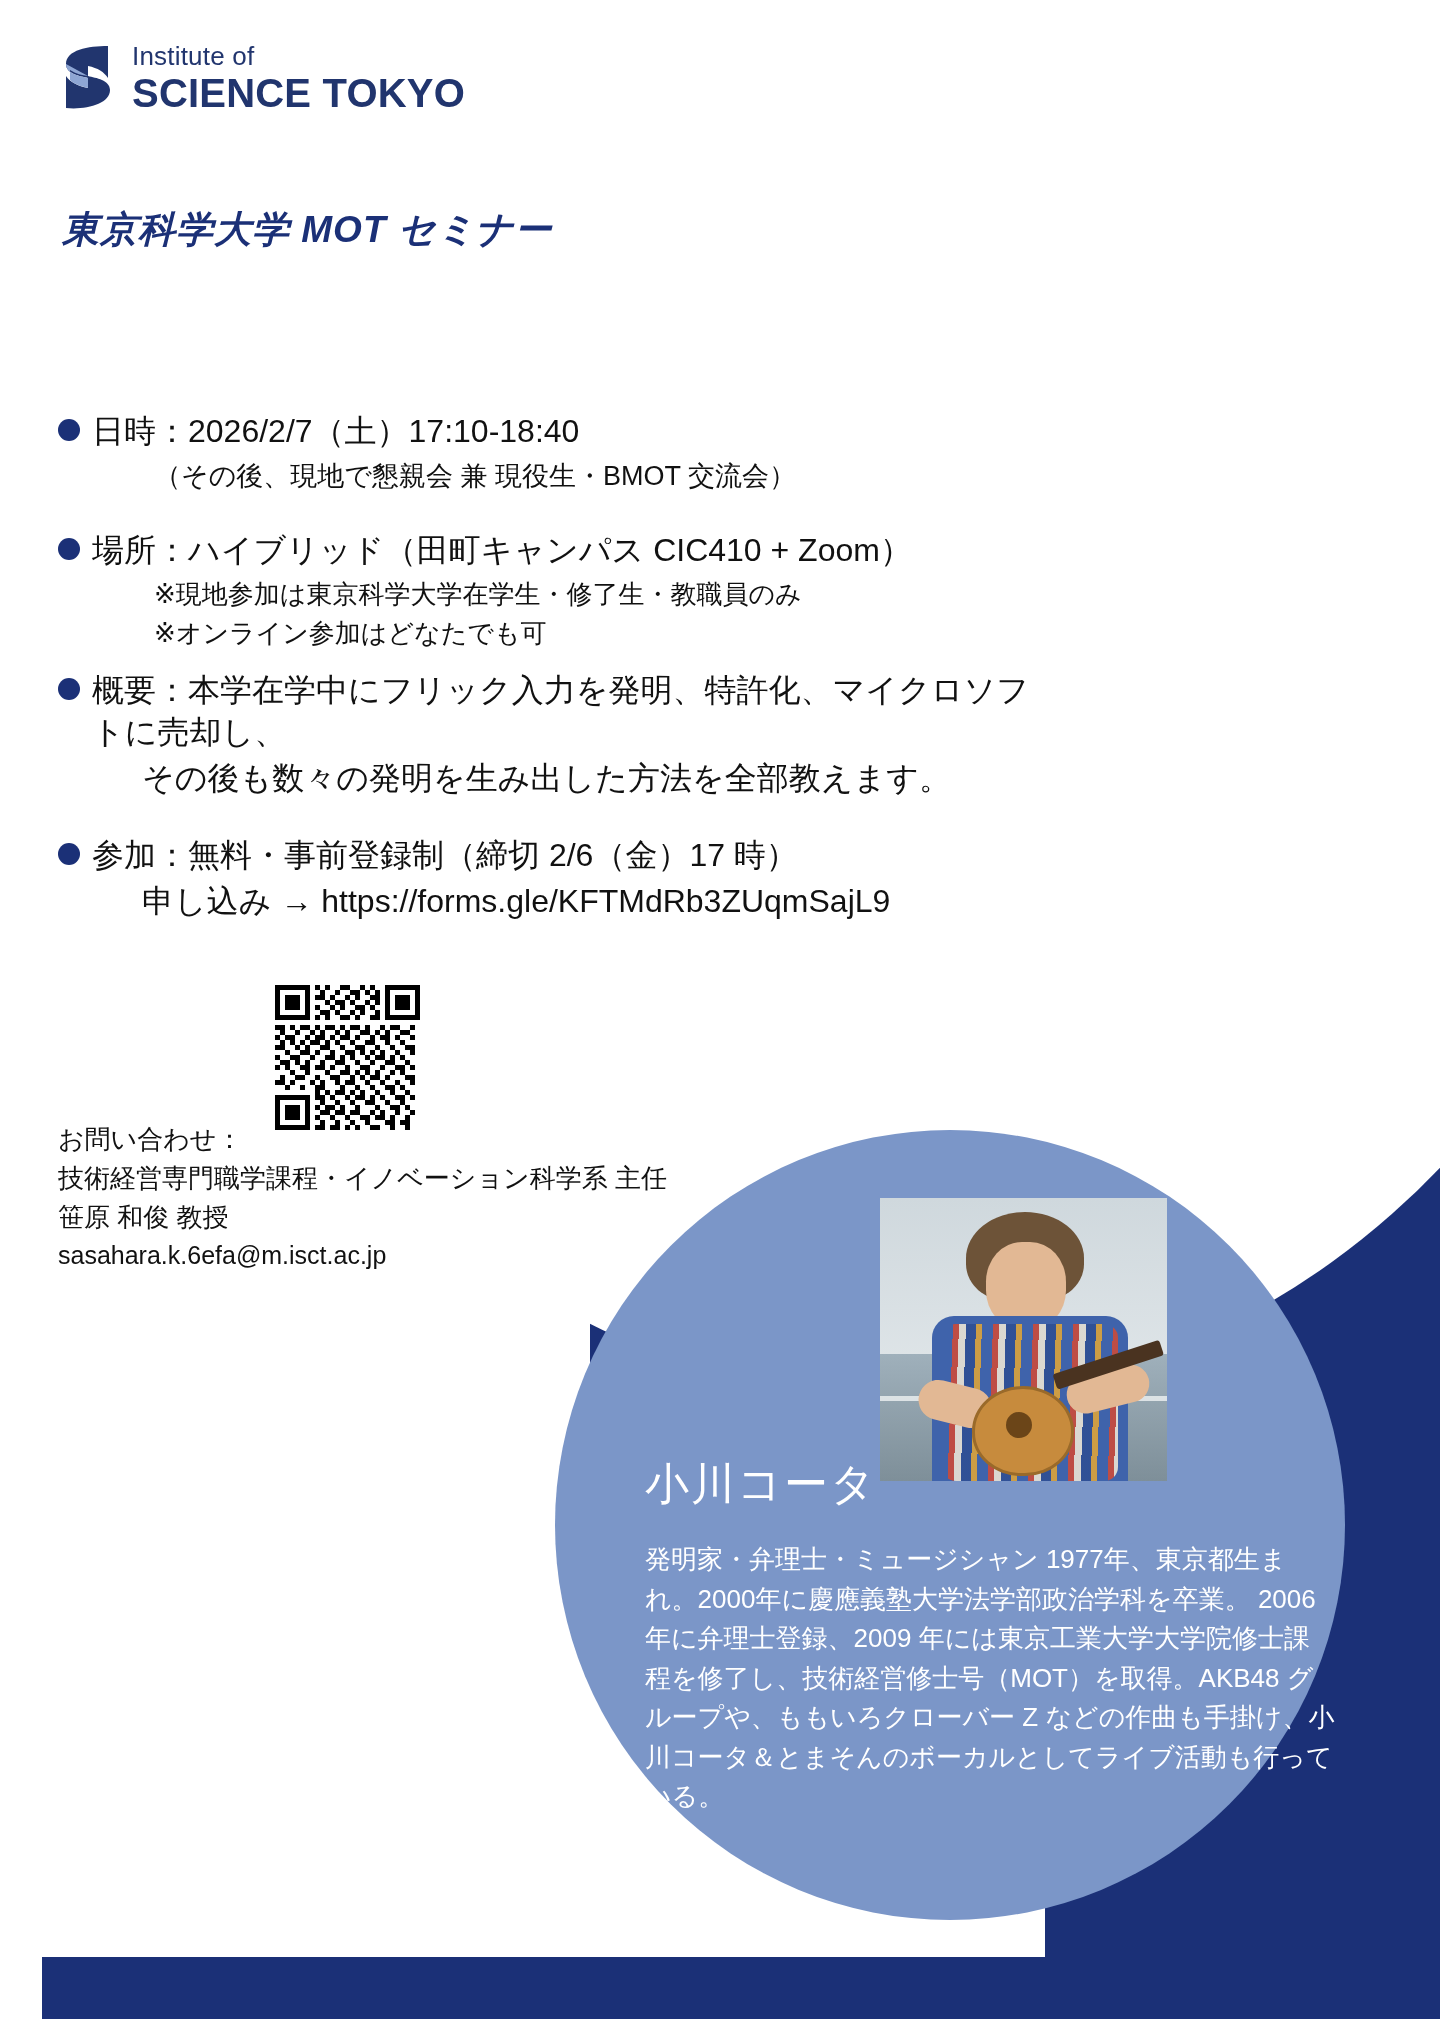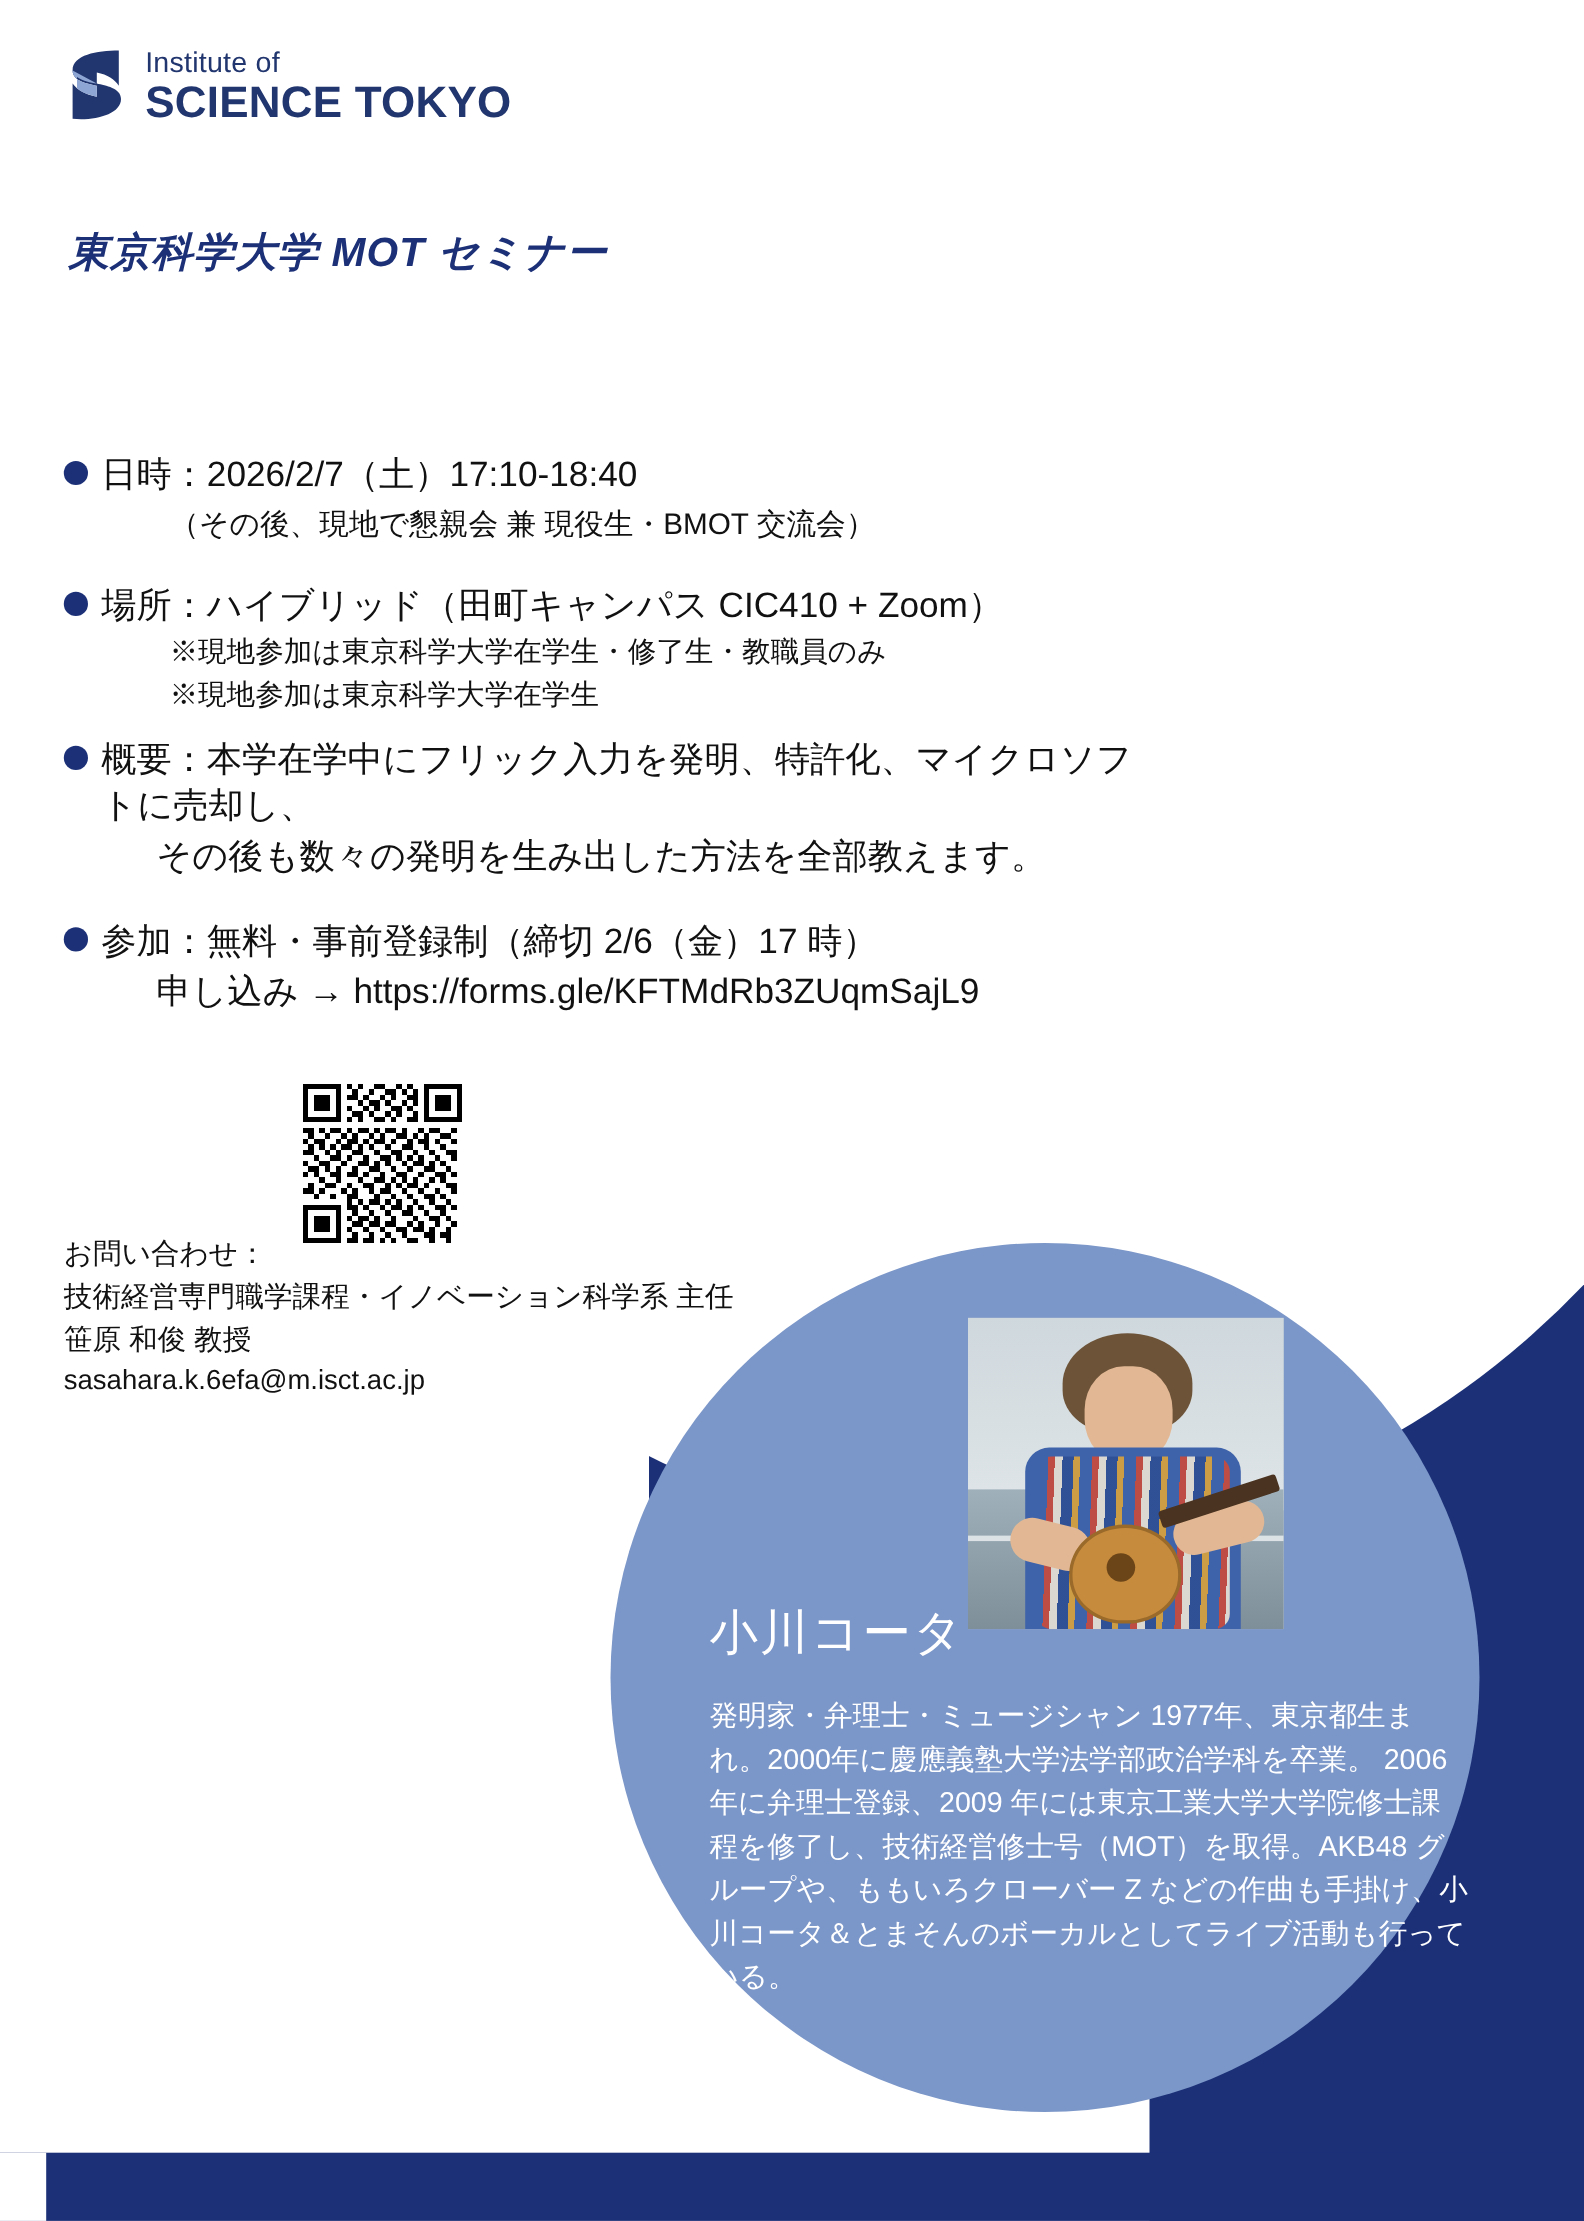--- a/index.html
+++ b/index.html
@@ -66,21 +66,21 @@
 
   
   .info{position:absolute;left:58px;top:410px;z-index:6;width:1000px;color:#111;}
   .row{display:flex;align-items:flex-start;margin-bottom:4px;}
   .bullet{
     width:22px;height:22px;border-radius:50%;background:#1b3077;
     flex:0 0 22px;margin-top:9px;margin-right:12px;
   }
   .row-text{font-size:32px;line-height:1.32;color:#111;}
   .sub{font-size:27px;line-height:1.5;color:#111;margin-left:96px;}
-  .sub.small{font-size:26px;font-family:Liberation Mono, monospace;}
+  .sub.small{font-size:26px;}
   .cont{font-size:32px;line-height:1.32;color:#111;margin-left:84px;}
   .gap-s{height:16px;}
   .gap-m{height:34px;}
 
   
   .qr-wrap{position:absolute;left:275px;top:985px;z-index:6;width:145px;height:145px;background:#fff;}
   .qr{width:145px;height:145px;display:block;}
 
   
   .contact{position:absolute;left:58px;top:1120px;z-index:6;color:#111;font-size:26px;line-height:1.5;}
@@ -162,21 +162,21 @@
     <div class="gap-s"></div>
 
 
     <div class="gap-s"></div>
 
     <div class="row">
       <span class="bullet"></span>
       <span class="row-text">場所：ハイブリッド（田町キャンパス CIC410 + Zoom）</span>
     </div>
     <div class="sub small">※現地参加は東京科学大学在学生・修了生・教職員のみ</div>
-    <div class="sub small">※現地参加は東京科学大学在学生</div>
+    <div class="sub small">※オンライン参加はどなたでも可</div>
 
     <div class="gap-s"></div>
 
     <div class="row">
       <span class="bullet"></span>
       <span class="row-text">概要：本学在学中にフリック入力を発明、特許化、マイクロソフトに売却し、</span>
     </div>
     <div class="cont">その後も数々の発明を生み出した方法を全部教えます。</div>
 
     <div class="gap-m"></div>

